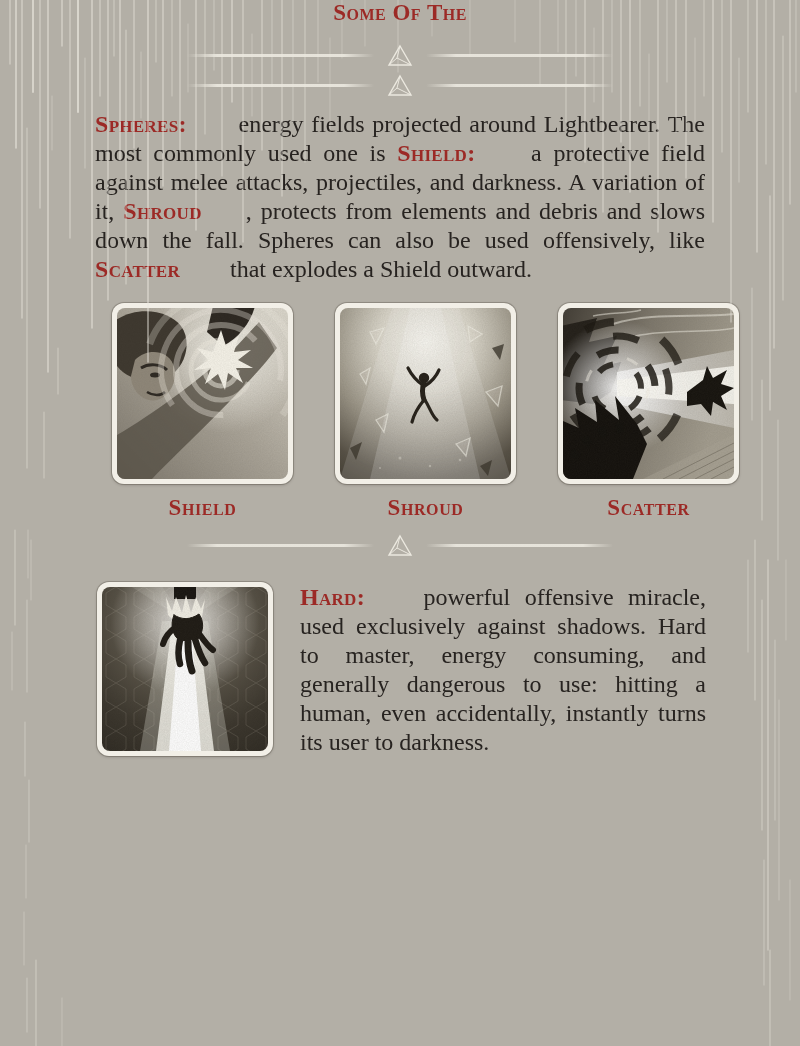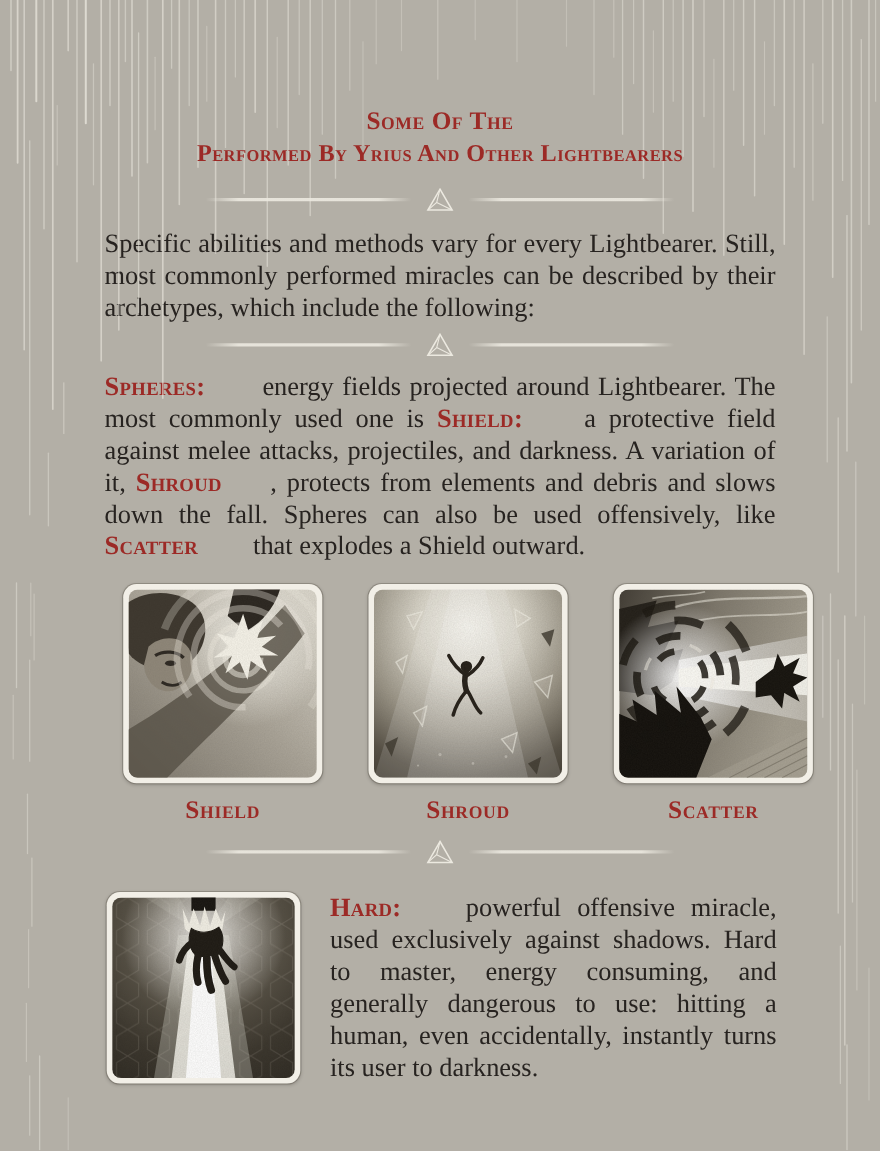--- a/index.html
+++ b/index.html
@@ -5,21 +5,21 @@
   html,body{margin:0;padding:0;background:#b3afa6;}
   .page{
     position:relative;width:800px;height:1046px;overflow:hidden;
     background:var(--background,#b3afa6);
     font-family:"Liberation Serif","DejaVu Serif",serif;
     color:var(--body-text,#272320);
   }
   .scratches{position:absolute;inset:0;pointer-events:none;}
 
   
-  header{padding-top:97px;text-align:center;position:relative;}
+  header{text-align:center;position:relative;}
   .kicker{
     font-weight:700;font-size:23px;line-height:26px;
     color:var(--accent-red,#9c2a26);
     font-variant-caps:small-caps;text-transform:capitalize;letter-spacing:.5px;
   }
   .title{
     margin:1px 0 0;font-weight:700;font-size:45px;line-height:48px;
     color:var(--title-white,#f6f4ed);
     font-variant-caps:small-caps;letter-spacing:3px;
     text-shadow:0 2px 2px rgba(44,39,32,.55),0 0 1px rgba(44,39,32,.35);
@@ -177,33 +177,31 @@
       <line x1="29" x2="29" y1="780" y2="842" stroke="#ece9e0" stroke-width="1.1" opacity="0.4" stroke-linecap="round"></line>
       <line x1="26" x2="26" y1="845" y2="898" stroke="#ece9e0" stroke-width="1" opacity="0.35" stroke-linecap="round"></line>
       <line x1="24" x2="24" y1="912" y2="965" stroke="#ece9e0" stroke-width="1" opacity="0.35" stroke-linecap="round"></line>
       <line x1="27" x2="27" y1="978" y2="1032" stroke="#ece9e0" stroke-width="1.1" opacity="0.4" stroke-linecap="round"></line>
       <line x1="36" x2="36" y1="960" y2="1046" stroke="#ece9e0" stroke-width="1.2" opacity="0.45" stroke-linecap="round"></line>
       <line x1="62" x2="62" y1="998" y2="1046" stroke="#ece9e0" stroke-width="1" opacity="0.3" stroke-linecap="round"></line>
     </svg>
 
   <header>
     <div class="kicker">Some of the</div>
-    <div class="subtitle">performed by Yrius and other Lightbearers</div>
   </header>
 
   <div class="divider divider-1">
     <span class="d-line"></span>
     <svg width="26" height="23" viewBox="0 0 26 23">
       <path d="M13 2 L24 21 L2 21 Z" fill="none" stroke="#ece9e0" stroke-width="1.4"></path>
       <path d="M13 2 L10 14 L2 21 M10 14 L24 21" fill="none" stroke="#ece9e0" stroke-width="1"></path>
     </svg>
     <span class="d-line"></span>
   </div>
 
-  <p class="para para-intro">Specific abilities and methods vary for every Lightbearer. Still, most commonly performed miracles can be described by their archetypes, which include the following:</p>
 
   <div class="divider divider-2">
     <span class="d-line"></span>
     <svg width="26" height="23" viewBox="0 0 26 23">
       <path d="M13 2 L24 21 L2 21 Z" fill="none" stroke="#ece9e0" stroke-width="1.4"></path>
       <path d="M13 2 L10 14 L2 21 M10 14 L24 21" fill="none" stroke="#ece9e0" stroke-width="1"></path>
     </svg>
     <span class="d-line"></span>
   </div>
 

